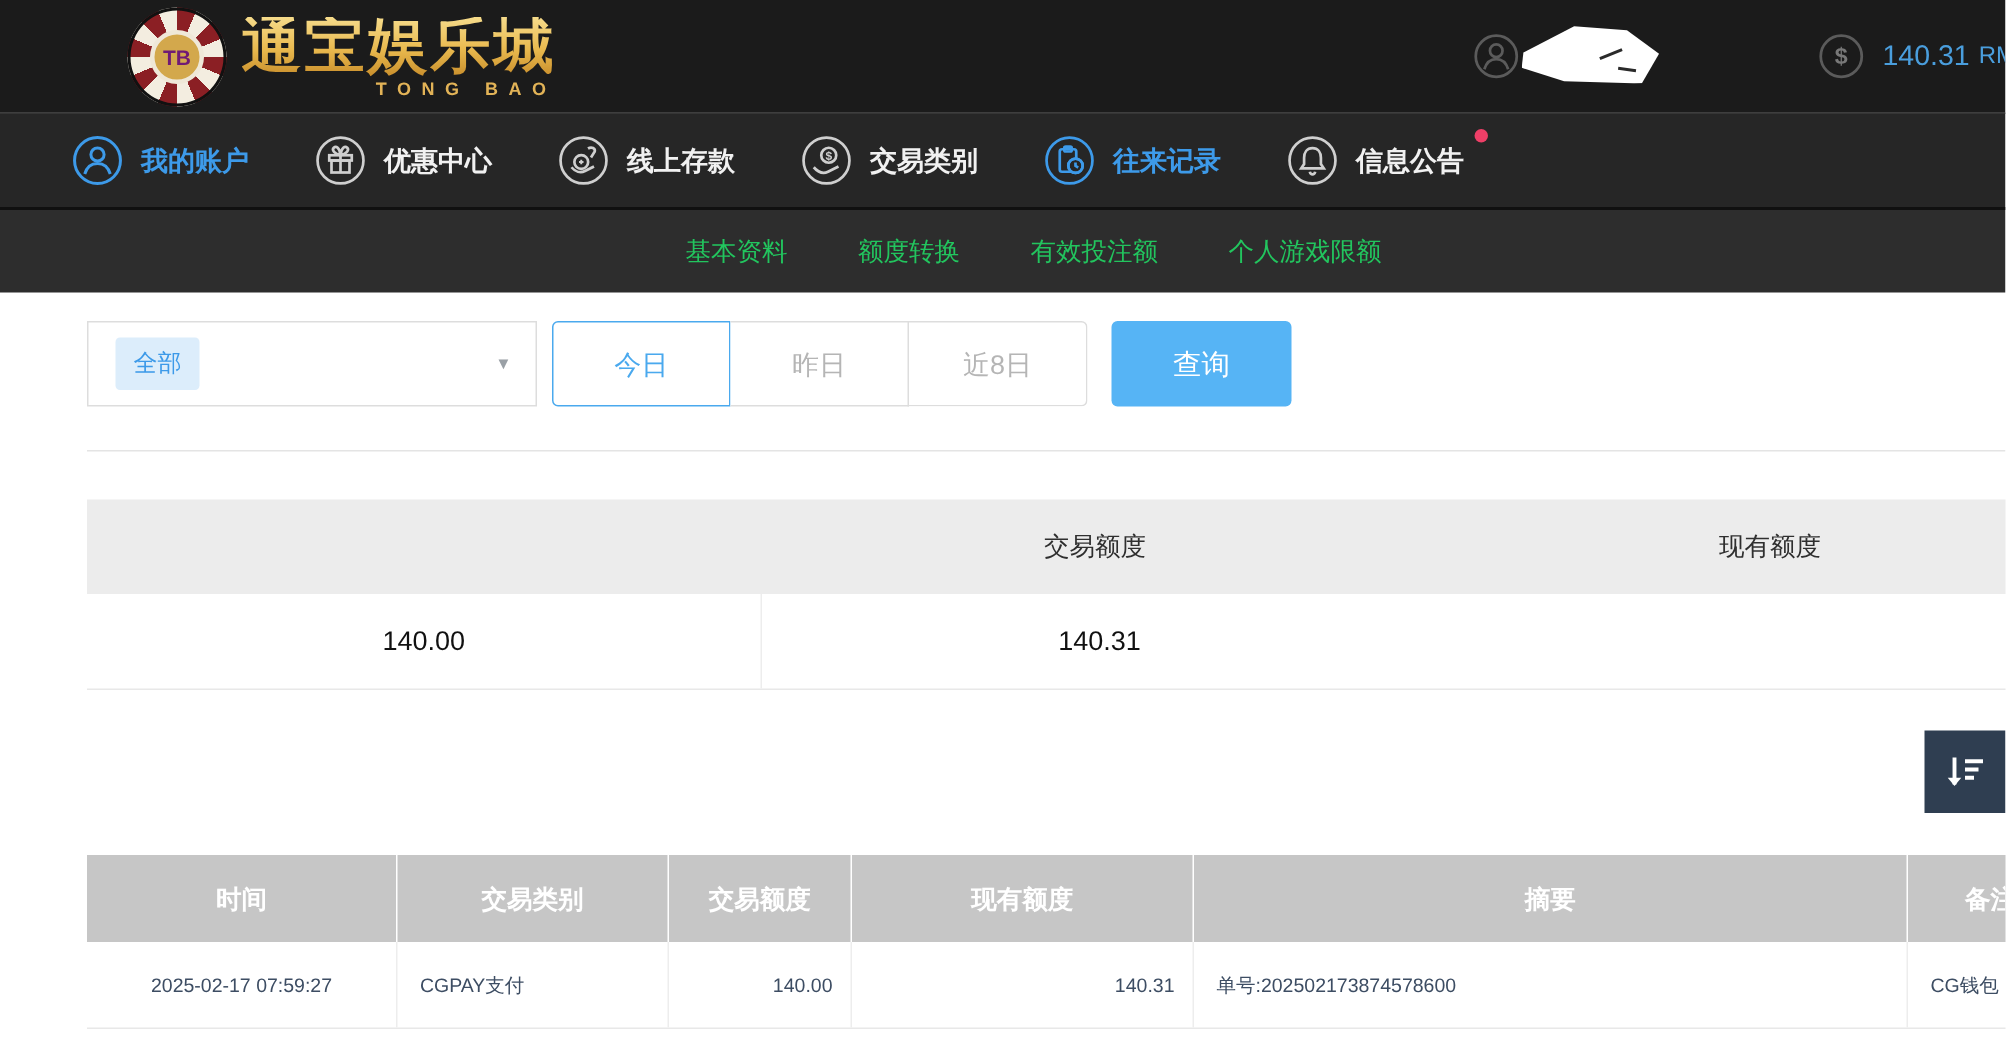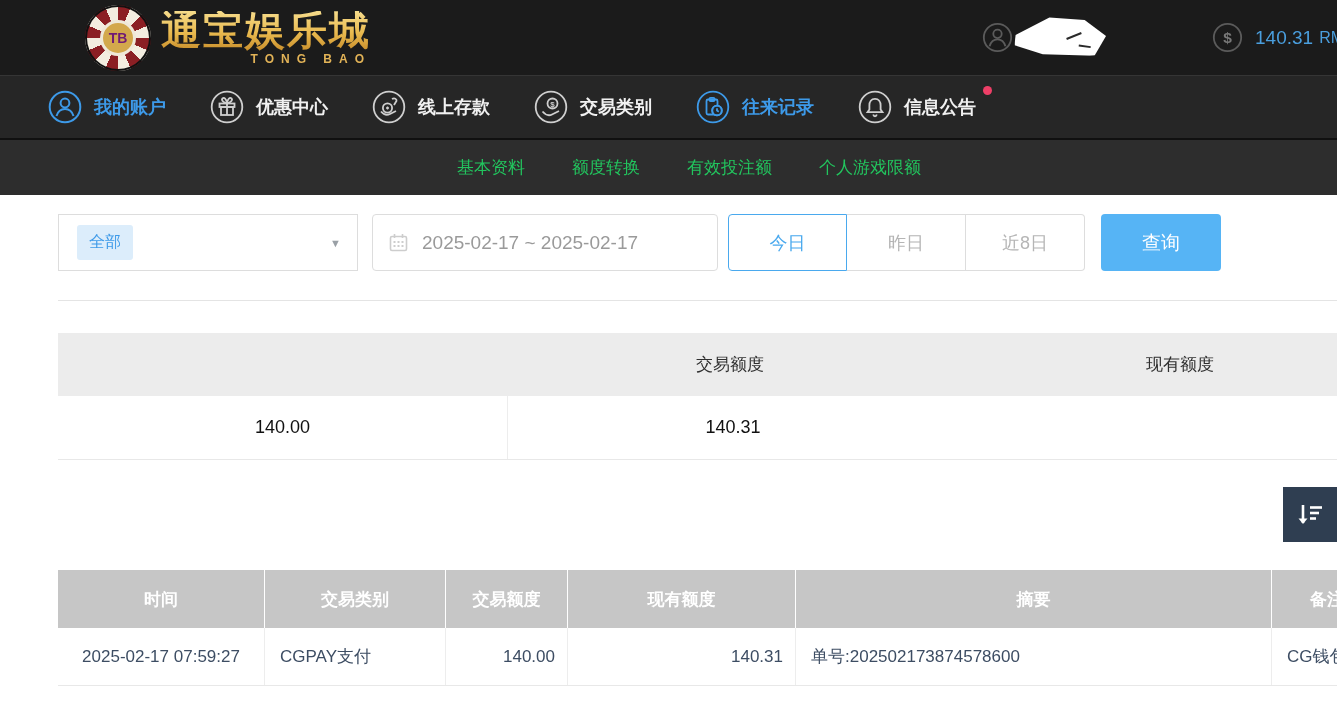--- a/index.html
+++ b/index.html
@@ -77,21 +77,21 @@
   
   .sort-btn{ position:absolute; top:487px; left:1283px; width:54px; height:55px; background:#2f3e51;
     display:flex; align-items:center; justify-content:center; cursor:pointer; }
   
   .rec-table{ position:absolute; top:570px; left:58px; width:1444px; }
   .rec-head{ display:flex; background:#c6c6c6; height:58px; }
   .rh-cell{ display:flex; align-items:center; justify-content:center; color:#fff; font-size:17px;
     font-weight:bold; border-right:1px solid #fff; }
   .rh-cell:last-child{ border-right:none; }
   .rec-row{ display:flex; background:#fff; height:58px; border-bottom:1px solid #e8e8e8; }
-  .rb-cell{ display:flex; align-items:center; color:#3d4d63; font-size:17px; border-right:1px solid #ededed; }
+  .rb-cell{ display:flex; align-items:center; color:#3d4d63; font-size:13px; border-right:1px solid #ededed; }
   .rb-cell:last-child{ border-right:none; }
   .rc1{ width:207px; justify-content:center; }
   .rc2{ width:181px; } .rec-row .rc2{ padding-left:15px; }
   .rc3{ width:122px; } .rec-row .rc3{ justify-content:flex-end; padding-right:12px; }
   .rc4{ width:228px; } .rec-row .rc4{ justify-content:flex-end; padding-right:12px; }
   .rc5{ width:476px; } .rec-row .rc5{ padding-left:15px; }
   .rc6{ width:230px; } .rec-row .rc6{ padding-left:15px; }
   .rec-head .rc2,.rec-head .rc3,.rec-head .rc4,.rec-head .rc5{ justify-content:center; }
   .rec-head .rc6{ justify-content:flex-start; padding-left:38px; }
 </style>
@@ -196,36 +196,20 @@
   <span class="sub-item">额度转换</span>
   <span class="sub-item">有效投注额</span>
   <span class="sub-item">个人游戏限额</span>
 </div>
 
 <div class="filter-bar">
   <div class="select-box">
     <span class="chip-tag">全部</span>
     <span class="select-arrow">▼</span>
   </div>
-  <div class="date-box">
-    <svg width="19" height="19" viewBox="0 0 19 19" fill="none" stroke="#cdcdcd" stroke-width="1.6">
-      <rect x="1.5" y="3.5" width="16" height="14" rx="1.5"></rect>
-      <line x1="5.5" y1="1" x2="5.5" y2="5"></line>
-        <line x1="13.5" y1="1" x2="13.5" y2="5"></line>
-      <g stroke="none" fill="#cdcdcd">
-        <rect x="4.5" y="8" width="2" height="2"></rect>
-          <rect x="8.5" y="8" width="2" height="2"></rect>
-          <rect x="12.5" y="8" width="2" height="2"></rect>
-        <rect x="4.5" y="12" width="2" height="2"></rect>
-          <rect x="8.5" y="12" width="2" height="2"></rect>
-          <rect x="12.5" y="12" width="2" height="2"></rect>
-      </g>
-    </svg>
-    <span class="date-text">2025-02-17 ~ 2025-02-17</span>
-  </div>
   <div class="btn-group">
     <button class="qbtn first active">今日</button>
     <button class="qbtn">昨日</button>
     <button class="qbtn last">近8日</button>
   </div>
   <button class="search-btn">查询</button>
 </div>
 
 <div class="hr-line"></div>
 

